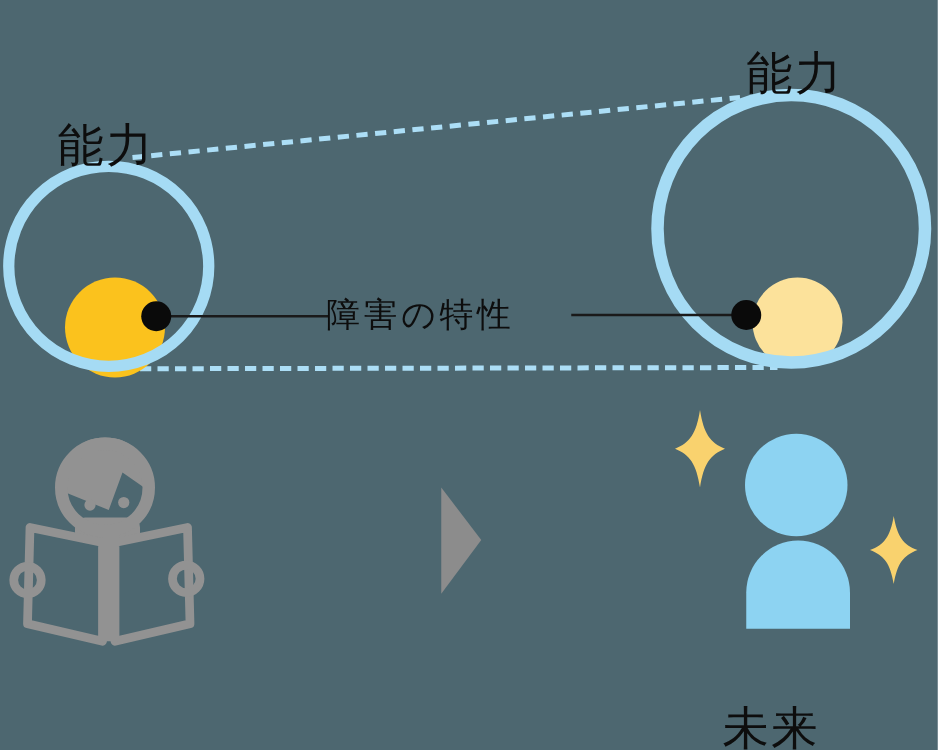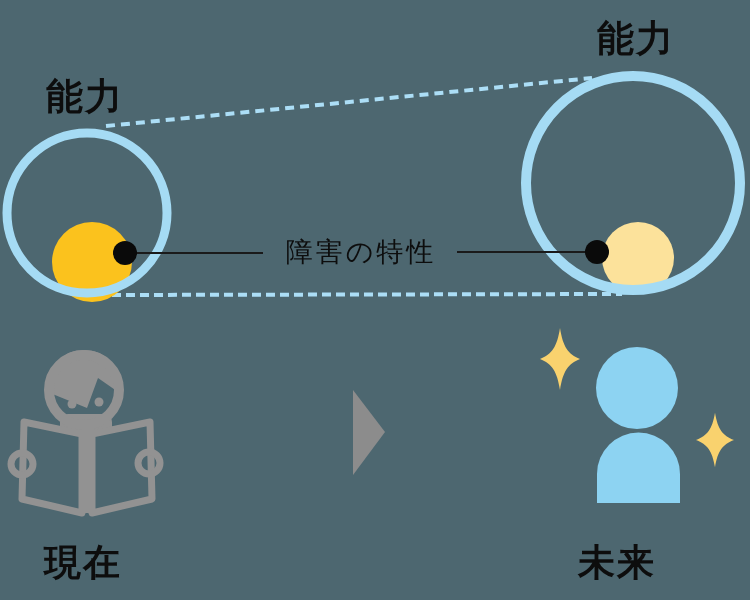--- a/index.html
+++ b/index.html
@@ -2,25 +2,25 @@
 <html><head>
 <meta charset="utf-8">
 <style>
   html,body{margin:0;padding:0;}
   .canvas{
     position:relative;width:750px;height:600px;overflow:hidden;
     background:#4D6770;
     font-family:"Liberation Sans","DejaVu Sans",sans-serif;
   }
   .lbl{position:absolute;color:#0d0d0d;line-height:1;white-space:nowrap;}
-  .lbl-big{font-size:37px;font-weight:bold;letter-spacing:2px;}
+  .lbl-big{font-size:37px;font-weight:normal;letter-spacing:2px;margin-top:20px;}
   .lbl-mid{font-size:27px;font-weight:500;letter-spacing:3px;}
   .lbl-noryoku-left{left:46px;top:78px;}
   .lbl-noryoku-right{left:597px;top:20px;}
-  .lbl-trait{left:261px;top:239px;width:200px;text-align:center;}
+  .lbl-trait{left:261px;top:239px;width:200px;}
   .lbl-genzai{left:44px;top:544px;}
   .lbl-mirai{left:578px;top:544px;}
   svg{position:absolute;left:0;top:0;}
 </style>
 </head>
 <body>
 
 <div class="canvas">
 
   <svg width="750" height="600" viewBox="0 0 750 600">
@@ -66,15 +66,14 @@
       <path d="M 597 503 L 597 474 A 41.5 41.5 0 0 1 680 474 L 680 503 Z" fill="#8DD3F2"></path>
     </g>
 
     <path transform="translate(560,359)" d="M 0 -31 C 3 -12 8 -5 20 0 C 8 5 3 12 0 31 C -3 12 -8 5 -20 0 C -8 -5 -3 -12 0 -31 Z" fill="#F9D26E"></path>
     <path transform="translate(715,440) scale(0.95,0.88)" d="M 0 -31 C 3 -12 8 -5 20 0 C 8 5 3 12 0 31 C -3 12 -8 5 -20 0 C -8 -5 -3 -12 0 -31 Z" fill="#F9D26E"></path>
   </svg>
 
   <div class="lbl lbl-big lbl-noryoku-left">能力</div>
   <div class="lbl lbl-big lbl-noryoku-right">能力</div>
   <div class="lbl lbl-mid lbl-trait">障害の特性</div>
-  <div class="lbl lbl-big lbl-genzai">現在</div>
   <div class="lbl lbl-big lbl-mirai">未来</div>
 </div>
 
 </body></html>

